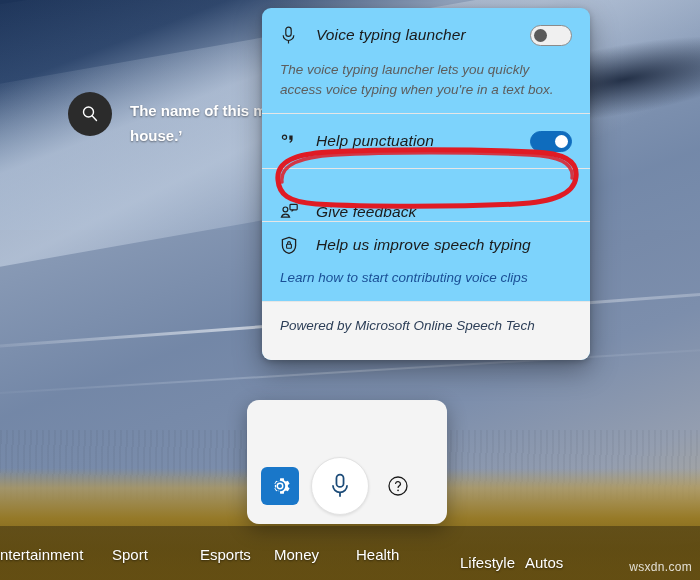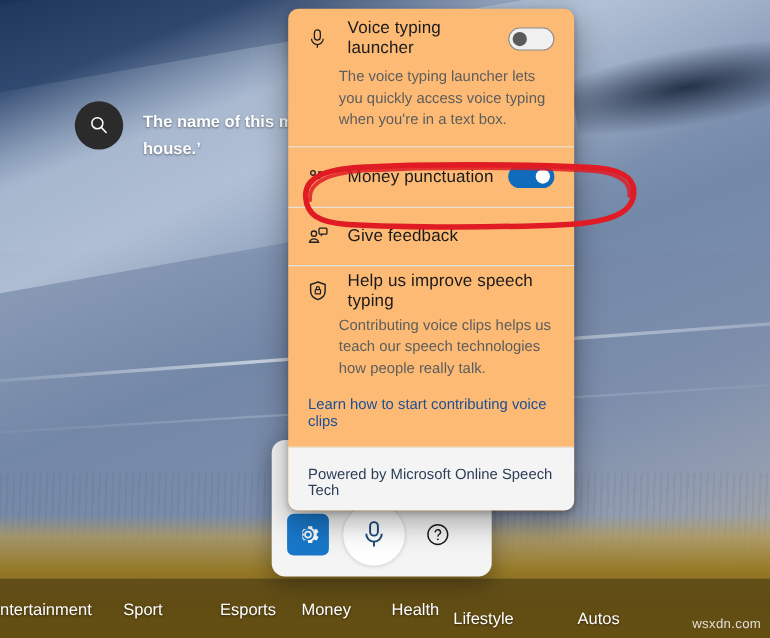--- a/index.html
+++ b/index.html
@@ -109,26 +109,27 @@
     line-height: 25px;
     font-weight: 600;
     text-shadow: 0 1px 2px rgba(0,0,0,0.45);
     white-space: pre-wrap;
   }
 
   
   #settings-panel {
     position: absolute;
     left: 262px; top: 8px;
-    width: 260px;
-    background: #fdba74;
+    width: 328px;
+    background: #7dd3fc;
     border-radius: 9px;
     box-shadow: 0 10px 28px rgba(0,0,0,0.35), 0 2px 6px rgba(0,0,0,0.22);
     overflow: hidden;
     z-index: 20;
+    font-style: italic;
   }
   .panel-row {
     display: flex;
     align-items: center;
     padding: 0 18px;
     min-height: 46px;
     box-sizing: border-box;
   }
   .row-icon {
     width: 28px;
@@ -144,21 +145,20 @@
     color: #1b1b1b;
     padding-left: 8px;
     letter-spacing: .1px;
   }
   .row-desc {
     font-size: 13.5px;
     line-height: 19.5px;
     color: #5d5d5d;
     padding: 0 18px 14px 18px;
     margin-top: -2px;
-    margin-left: 28px;
   }
   .divider {
     height: 1px;
     background: #e6e6e6;
     margin: 0;
   }
 
   
   .toggle {
     width: 42px; height: 21px;
@@ -194,21 +194,21 @@
   .panel-link {
     display: block;
     font-size: 13.5px;
     color: #1a4f96;
     padding: 2px 8px 16px 18px;
     text-decoration: none;
     cursor: pointer;
   }
   .panel-footer {
     background: #f4f4f4;
-    padding: 16px 18px 11px 18px;
+    padding: 16px 18px 27px 18px;
     font-size: 13.5px;
     color: #2c3e57;
   }
 
   
   #annotation-ellipse {
     position: absolute;
     left: 262px; top: 146px;
     width: 322px; height: 64px;
     z-index: 40;
@@ -329,29 +329,29 @@
 
   <div class="divider"></div>
 
   <div class="panel-row" style="min-height:54px;">
     <span class="row-icon">
       <svg width="18" height="18" viewBox="0 0 18 18">
         <circle cx="4.5" cy="5.2" r="2.1" fill="none" stroke="#202020" stroke-width="1.2"></circle>
         <path d="M9.3 3.6 h3.3 v3.4 c0 2.1 -1.1 3.3 -2.7 3.9 l-0.5 -1.2 c1 -0.4 1.5 -1.1 1.5 -2.0 h-1.6 z" fill="#202020"></path>
       </svg>
     </span>
-    <span class="row-label">Money punctuation</span>
+    <span class="row-label">Help punctuation</span>
     <span class="toggle on">
       <span class="knob"></span>
     </span>
   </div>
 
   <div class="divider"></div>
 
-  <div class="panel-row" style="min-height:52px;">
+  <div class="panel-row" style="min-height:52px;align-items:flex-end;">
     <span class="row-icon">
       <svg width="19" height="18" viewBox="0 0 19 18">
         <circle cx="5.4" cy="6.4" r="2.4" fill="none" stroke="#202020" stroke-width="1.2"></circle>
         <path d="M1.4 14.2 a4.3 4.3 0 0 1 8.2 0 z" fill="none" stroke="#202020" stroke-width="1.2"></path>
         <rect x="10.0" y="1.4" width="7.2" height="5.4" rx="0.8" fill="none" stroke="#202020" stroke-width="1.2"></rect>
         <path d="M11.6 6.8 l0 2.4 l2.4 -2.4 z" fill="#202020"></path>
       </svg>
     </span>
     <span class="row-label">Give feedback</span>
   </div>
@@ -361,21 +361,20 @@
   <div class="panel-row" style="min-height:46px;">
     <span class="row-icon">
       <svg width="18" height="19" viewBox="0 0 18 19">
         <path d="M9 1.4 L15.6 3.6 V9.4 C15.6 13.6 12.6 16.3 9 17.4 C5.4 16.3 2.4 13.6 2.4 9.4 V3.6 Z" fill="none" stroke="#202020" stroke-width="1.3"></path>
         <rect x="6.6" y="8.2" width="4.8" height="4.0" rx="0.7" fill="none" stroke="#202020" stroke-width="1.1"></rect>
         <path d="M7.6 8.2 V7.0 a1.4 1.4 0 0 1 2.8 0 V8.2" fill="none" stroke="#202020" stroke-width="1.1"></path>
       </svg>
     </span>
     <span class="row-label">Help us improve speech typing</span>
   </div>
-  <div class="row-desc">Contributing voice clips helps us teach our speech technologies how people really talk.</div>
   <a class="panel-link">Learn how to start contributing voice clips</a>
 
   <div class="divider"></div>
 
   <div class="panel-footer">Powered by Microsoft Online Speech Tech</div>
 </div>
 
 <svg id="annotation-ellipse" viewBox="0 0 322 64">
   <path d="M16,34
            C14,15 34,8 66,6
@@ -414,17 +413,17 @@
     </div>
   </div>
 </div>
 
 <div id="bottom-nav">
   <div class="nav-item" style="position:absolute;left:0px;">ntertainment</div>
   <div class="nav-item" style="position:absolute;left:112px;">Sport</div>
   <div class="nav-item" style="position:absolute;left:200px;">Esports</div>
   <div class="nav-item" style="position:absolute;left:274px;">Money</div>
   <div class="nav-item" style="position:absolute;left:356px;text-align:right;">Health</div>
-  <div class="nav-item" style="position:absolute;left:412px;margin-top:16px;">Lifestyle</div>
+  <div class="nav-item" style="position:absolute;left:460px;margin-top:16px;">Lifestyle</div>
   <div class="nav-item" style="position:absolute;left:525px;margin-top:16px;">Autos</div>
 </div>
 
 <div id="watermark">wsxdn.com</div>
 
 </body></html>

